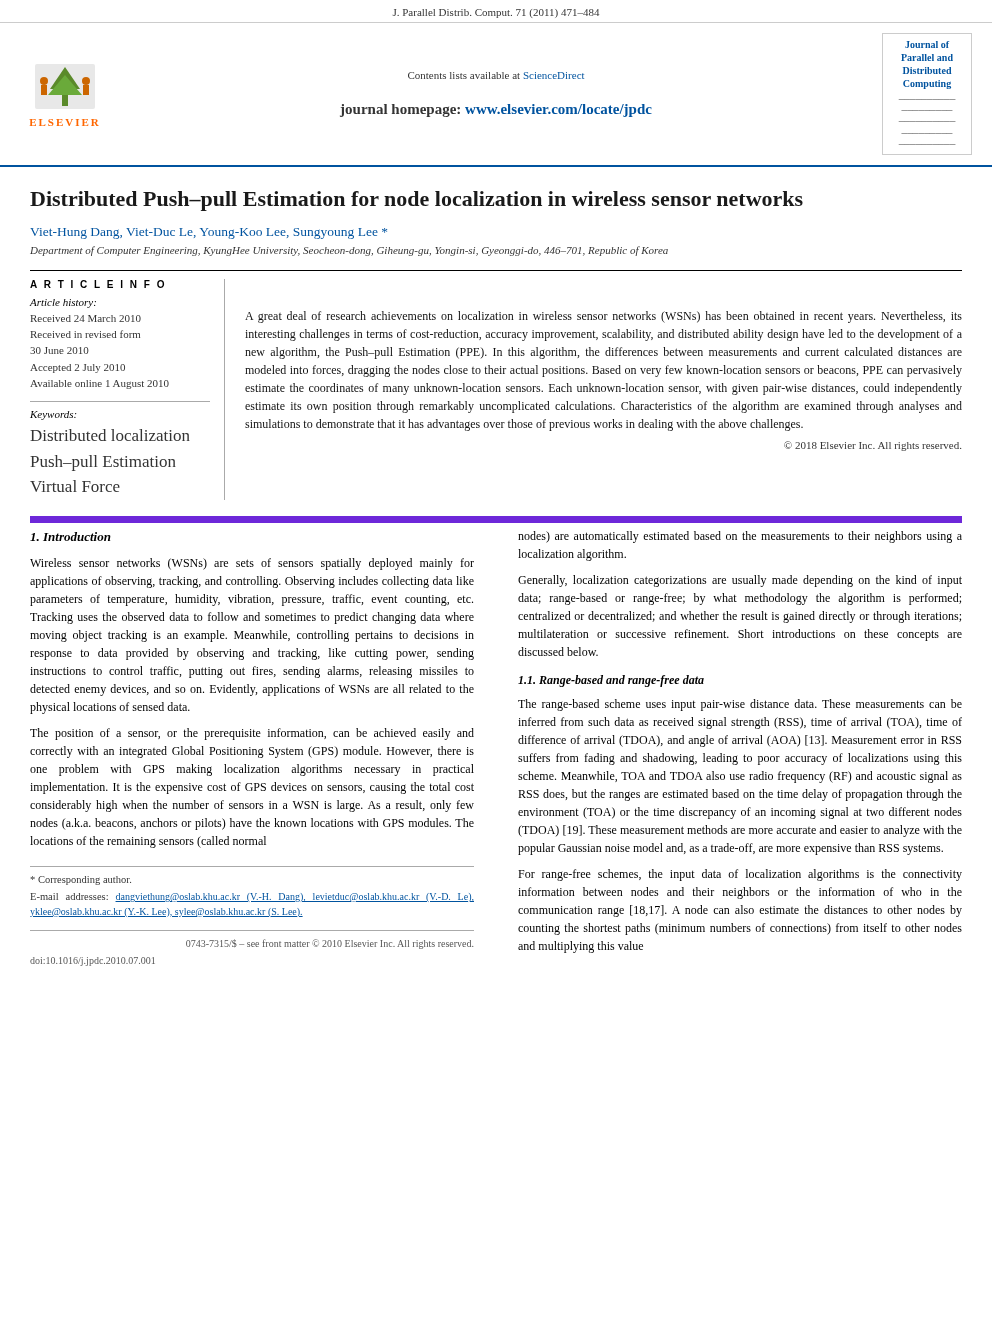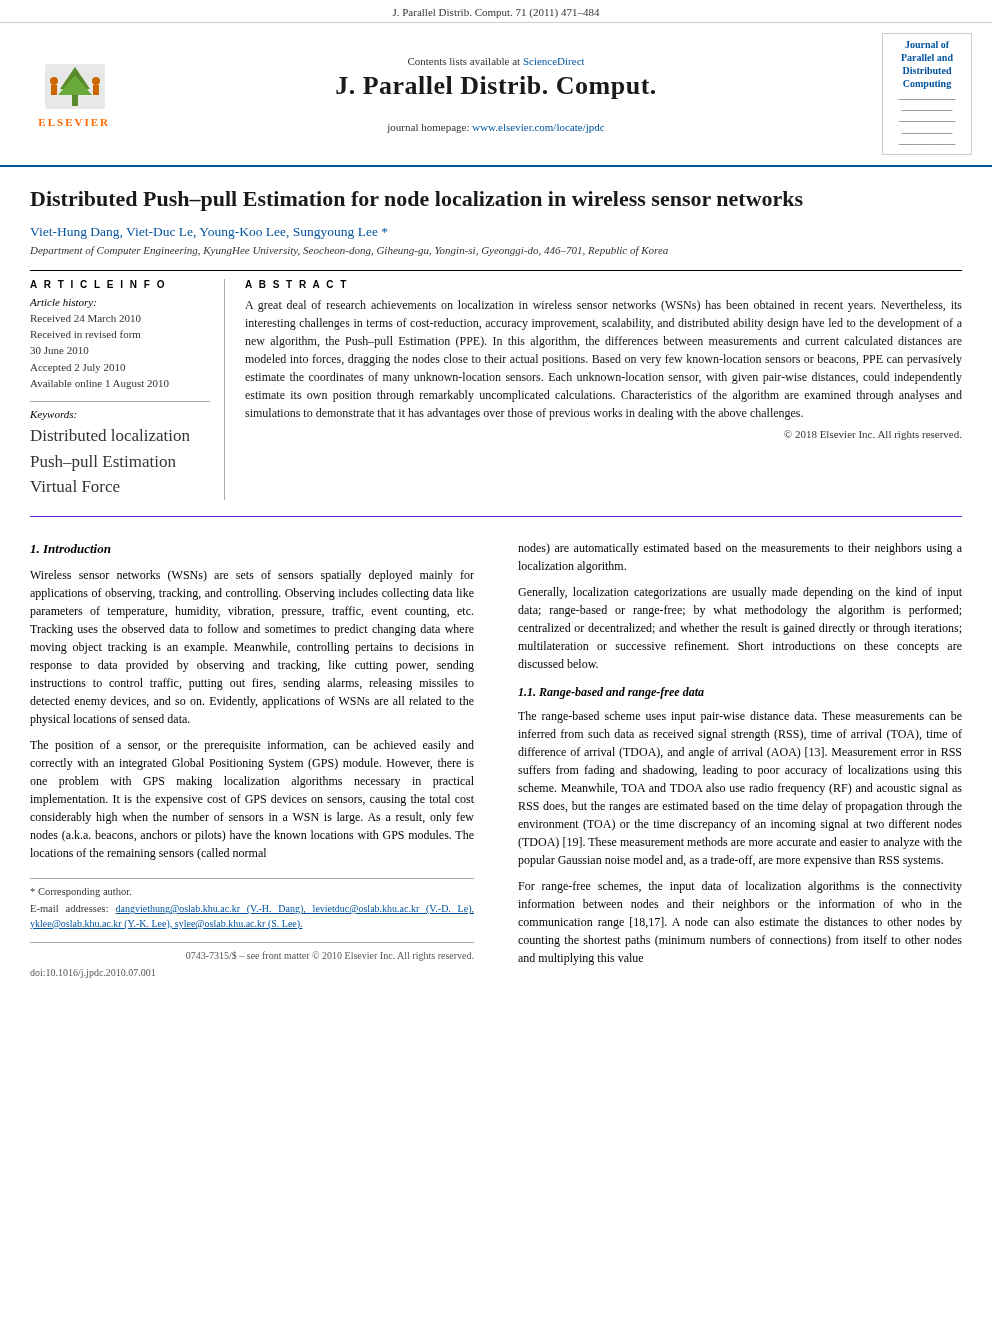--- a/index.html
+++ b/index.html
@@ -29,21 +29,21 @@
       border-bottom: 2px solid #00539f;
       gap: 10px;
     }
     .elsevier-logo {
       width: 90px;
       flex-shrink: 0;
     }
     .elsevier-logo-inner {
       display: flex;
       flex-direction: column;
-      align-items: flex-end;
+      align-items: center;
     }
     .elsevier-tree-svg {
       width: 70px;
       height: 55px;
     }
     .elsevier-text {
       font-size: 11px;
       color: #ff6600;
       font-weight: bold;
       letter-spacing: 2px;
@@ -63,23 +63,24 @@
       text-decoration: none;
     }
     .journal-title-main {
       font-size: 26px;
       font-weight: bold;
       color: #1a1a1a;
       font-family: 'Times New Roman', serif;
       letter-spacing: 0.5px;
     }
     .journal-homepage-line {
-      font-size: 11px;
+      font-size: 15px;
       color: #333;
       margin-top: 20px;
+      font-weight: bold;
     }
     .journal-homepage-line a {
       color: #00539f;
       text-decoration: none;
     }
     .journal-logo-right {
       width: 90px;
       flex-shrink: 0;
       border: 1px solid #ccc;
       padding: 4px;
@@ -181,34 +182,35 @@
       font-size: 17px;
       color: #333;
       line-height: 1.5;
     }
 
     .abstract-text {
       font-size: 12px;
       line-height: 1.5;
       text-align: justify;
       color: #111;
+      margin-top: 28px;
     }
     .copyright-line {
       text-align: right;
       font-size: 11px;
       color: #333;
       margin-top: 6px;
     }
 
     
     .body-two-col {
       display: flex;
       gap: 32px;
-      border-top: 1px solid #6d28d9;
-      padding-top: 22px;
+      border-top: 7px solid #6d28d9;
+      padding-top: 4px;
     }
     .body-left {
       flex: 1;
       font-size: 12px;
       text-align: justify;
       line-height: 1.5;
     }
     .body-right {
       flex: 1;
       font-size: 12px;
@@ -295,21 +297,20 @@
       </svg>
       <div class="elsevier-text">ELSEVIER</div>
     </div>
   </div>
 
   <div class="header-center">
     <div class="header-contents-line">
       <span>Contents lists available at</span>
       <a href="#" style="color:#00539f;">ScienceDirect</a>
     </div>
-    <div class="journal-title-main">J. Parallel Distrib. Comput.</div>
     <div class="journal-homepage-line">
       <span>journal homepage:</span>
       <a href="#" style="color:#00539f;">www.elsevier.com/locate/jpdc</a>
     </div>
   </div>
 
   <div class="journal-logo-right">
     <div class="logo-title">Journal of<br>Parallel and<br>Distributed<br>Computing</div>
     <div style="margin-top:4px;font-size:8px;color:#555;">
       ──────────<br>
@@ -345,21 +346,20 @@
 
       <div class="keywords-section">
         <div class="info-subheading keywords-heading">Keywords:</div>
         <div class="keyword-item">Distributed localization</div>
         <div class="keyword-item">Push–pull Estimation</div>
         <div class="keyword-item">Virtual Force</div>
       </div>
     </div>
 
     <div class="right-col">
-      <div class="col-heading">A B S T R A C T</div>
       <div class="abstract-text">A great deal of research achievements on localization in wireless sensor networks (WSNs) has been obtained in recent years. Nevertheless, its interesting challenges in terms of cost-reduction, accuracy improvement, scalability, and distributed ability design have led to the development of a new algorithm, the Push–pull Estimation (PPE). In this algorithm, the differences between measurements and current calculated distances are modeled into forces, dragging the nodes close to their actual positions. Based on very few known-location sensors or beacons, PPE can pervasively estimate the coordinates of many unknown-location sensors. Each unknown-location sensor, with given pair-wise distances, could independently estimate its own position through remarkably uncomplicated calculations. Characteristics of the algorithm are examined through analyses and simulations to demonstrate that it has advantages over those of previous works in dealing with the above challenges.</div>
       <div class="copyright-line">© 2018 Elsevier Inc. All rights reserved.</div>
     </div>
   </div>
 
   <div class="body-two-col">
 
     <div class="body-left">
       <div class="section-heading">
         <span>1.   Introduction</span>

